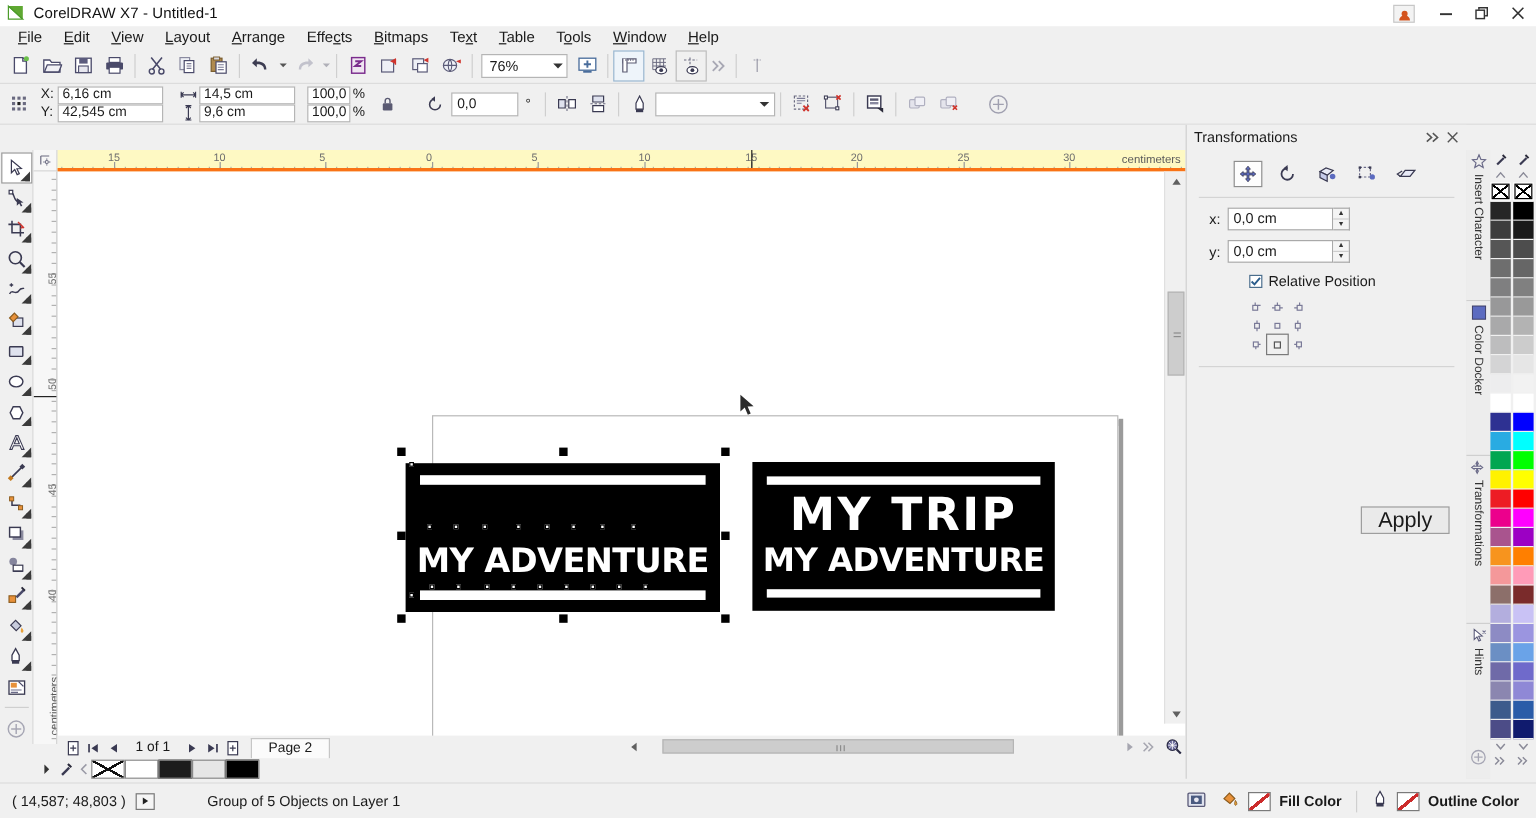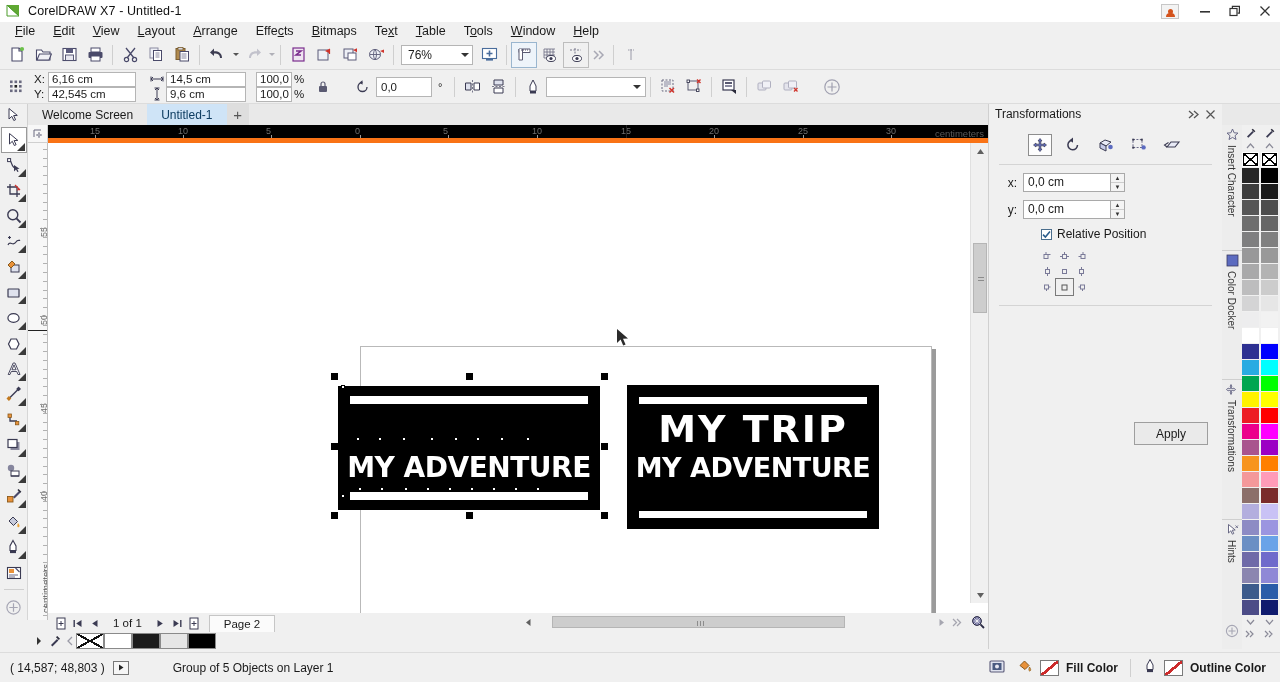--- a/index.html
+++ b/index.html
@@ -107,21 +107,21 @@
   .tool .flyout { position:absolute; right:1px; bottom:1px;
      width:0;height:0;border-left:4px solid transparent;border-top:4px solid transparent;
      border-right:4px solid #3a3a3a;border-bottom:4px solid #3a3a3a;}
   .tool-div { width:20px; height:1px; background:#cfcfcf; margin:4px 0; }
 
   
   .ruler-corner { position:absolute; left:28px; top:125px; width:20px; height:18px;
                   background:#f7f7f7; border-right:1px solid #d0d0d0; border-bottom:1px solid #d0d0d0;
                   display:flex;align-items:center;justify-content:center;}
   .hruler { position:absolute; left:48px; top:125px; width:940px; height:18px;
-            background:#000000; border-bottom:5px solid #f97316; overflow:hidden; }
+            background:#fef9c3; border-bottom:3px solid #f97316; overflow:hidden; }
   .vruler { position:absolute; left:28px; top:143px; width:20px; height:477px;
             background:#f7f7f7; border-right:1px solid #bfbfbf; overflow:hidden; }
   .tick { position:absolute; background:#9a9a9a; }
   .rlabel { position:absolute; font-size:9px; color:#6e6e6e; }
   .vrlabel { position:absolute; font-size:9px; color:#6e6e6e;
              transform:rotate(-90deg); transform-origin:left top; white-space:nowrap;}
   .runit { position:absolute; right:4px; top:3px; font-size:9.5px; color:#5a5a5a; }
   .vrunit { position:absolute; font-size:9.5px; color:#5a5a5a; transform:rotate(-90deg);
             transform-origin:left top; white-space:nowrap; }
 
@@ -183,21 +183,21 @@
   .chkbox { width:11px;height:11px;border:1px solid #4a6d8c;background:#fff; margin-right:5px;
             display:flex;align-items:center;justify-content:center;}
   .chkbox svg { display:block; }
   .anchor-grid { margin-left:42px; display:grid; grid-template-columns:repeat(3,17px);
                  grid-template-rows:repeat(3,16px); }
   .anchor-cell { display:flex; align-items:center; justify-content:center; }
   .anchor-cell.sel { outline:1px solid #7a7a7a; }
   .copies-row { display:flex; align-items:center; margin:4px 0 0 4px; }
   .copies-lbl { font-size:12px; margin-right:8px; }
   .apply-btn { position:absolute; right:14px; bottom:204px; width:74px; height:23px;
-               background:#eaeaea; border:1px solid #9e9e9e; font-size:12px;
+               background:#eaeaea; border:1px solid #9e9e9e; font-size:18px;
                display:flex; align-items:center; justify-content:center; }
 
   
   .rtabs { position:absolute; left:1222px; top:125px; width:20px; height:524px; background:#e6e6e6; }
   .rtab { position:absolute; left:0; width:20px; background:#ededed; border-bottom:1px solid #cfcfcf;
           display:flex; flex-direction:column; align-items:center; padding-top:3px; }
   .rtab-lbl { font-size:10px; color:#333; transform:rotate(90deg); transform-origin:left top;
               white-space:nowrap; position:absolute; left:15px; }
 
   
@@ -583,34 +583,20 @@
       </svg>
     </div>
     <div class="tb-btn" style="margin-left:16px">
       <svg width="18" height="18" viewBox="0 0 18 18">
         <circle cx="9" cy="9" r="7.2" fill="none" stroke="#a0a0b0" stroke-width="1.2"></circle>
         <path d="M9 4.5 v9 M4.5 9 h9" stroke="#a0a0b0" stroke-width="1.2"></path>
       </svg>
     </div>
   </div>
 
-  <div class="doctabs">
-    <div class="tool-pick-cell">
-      <svg width="15" height="15" viewBox="0 0 15 15">
-        <path d="M3 1.5 L3 12 L5.8 9.3 L7.8 13.5 L9.6 12.7 L7.6 8.6 L11.3 8.4 Z" fill="#fff" stroke="#3a3a52" stroke-width="1"></path>
-      </svg>
-    </div>
-    <div class="dtab">
-      <span>Welcome Screen</span>
-    </div>
-    <div class="dtab active">
-      <span>Untitled-1</span>
-    </div>
-    <div class="dtab-plus">+</div>
-  </div>
 
   <div class="toolbox">
     <div class="tool sel">
       <svg width="15" height="15" viewBox="0 0 15 15">
         <path d="M3.5 1.5 L3.5 12 L6.3 9.3 L8.3 13.5 L10.1 12.7 L8.1 8.6 L11.8 8.4 Z" fill="#fff" stroke="#3a3a52" stroke-width="1"></path>
       </svg>
         <span class="flyout"></span>
     </div>
     <div class="tool">
       <svg width="16" height="16" viewBox="0 0 16 16">
@@ -960,21 +946,21 @@
     <div class="page-shadow" style="left:316px; top:207px; width:570px; height:5px;"></div>
     <div class="page-shadow" style="left:884px; top:206px; width:4px; height:272px;"></div>
     <div class="page" style="left:312px; top:203px; width:572px; height:275px;"></div>
 
     <div class="art" style="left:290px; top:243px; width:262px; height:124px;">
       <div class="bar" style="left:12px; top:10px; right:12px; height:8px;"></div>
       <div class="line2" style="top:68px; font-size:28px; letter-spacing:-0.5px;">MY ADVENTURE</div>
       <div class="bar" style="left:12px; bottom:10px; right:12px; height:8px;"></div>
     </div>
 
-    <div class="art" style="left:579px; top:242px; width:252px; height:144px;">
+    <div class="art" style="left:579px; top:242px; width:252px; height:124px;">
       <div class="bar" style="left:12px; top:12px; right:12px; height:7px;"></div>
       <div class="line1" style="top:25px; font-size:38px; letter-spacing:2px;">MY TRIP</div>
       <div class="line2" style="top:69px; font-size:27px; letter-spacing:-0.5px;">MY ADVENTURE</div>
       <div class="bar" style="left:12px; bottom:11px; right:12px; height:7px;"></div>
     </div>
 
     <div>
       <div class="sel-handle" style="left:283px; top:230px;"></div>
       <div class="sel-handle" style="left:418px; top:230px;"></div>
       <div class="sel-handle" style="left:553px; top:230px;"></div>

